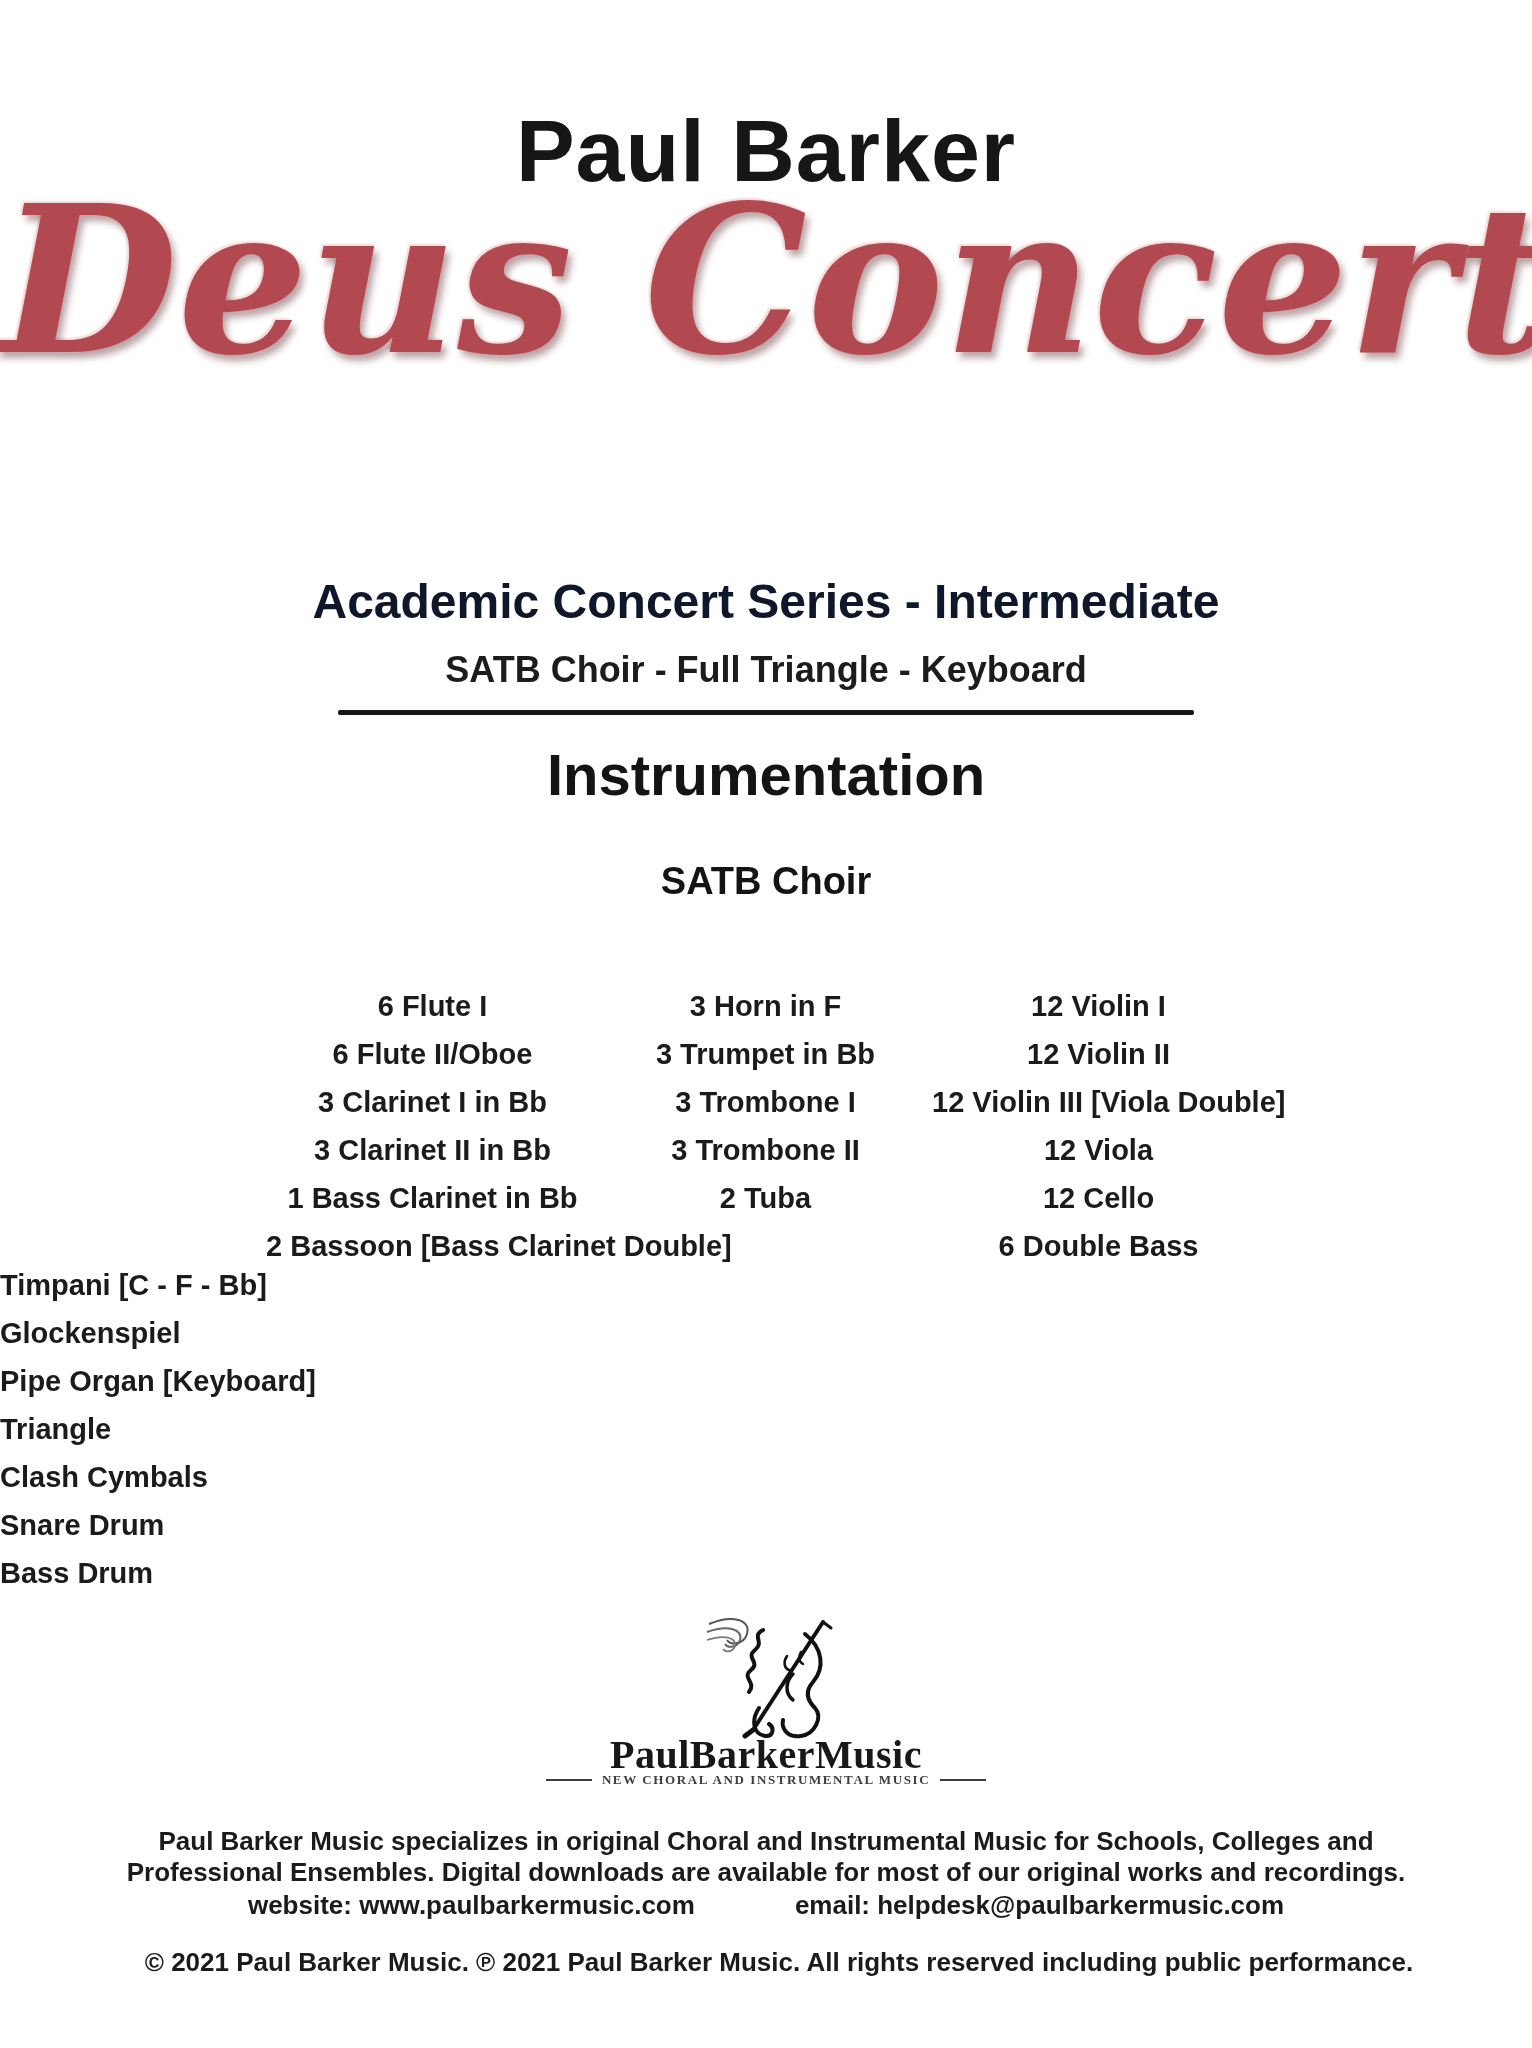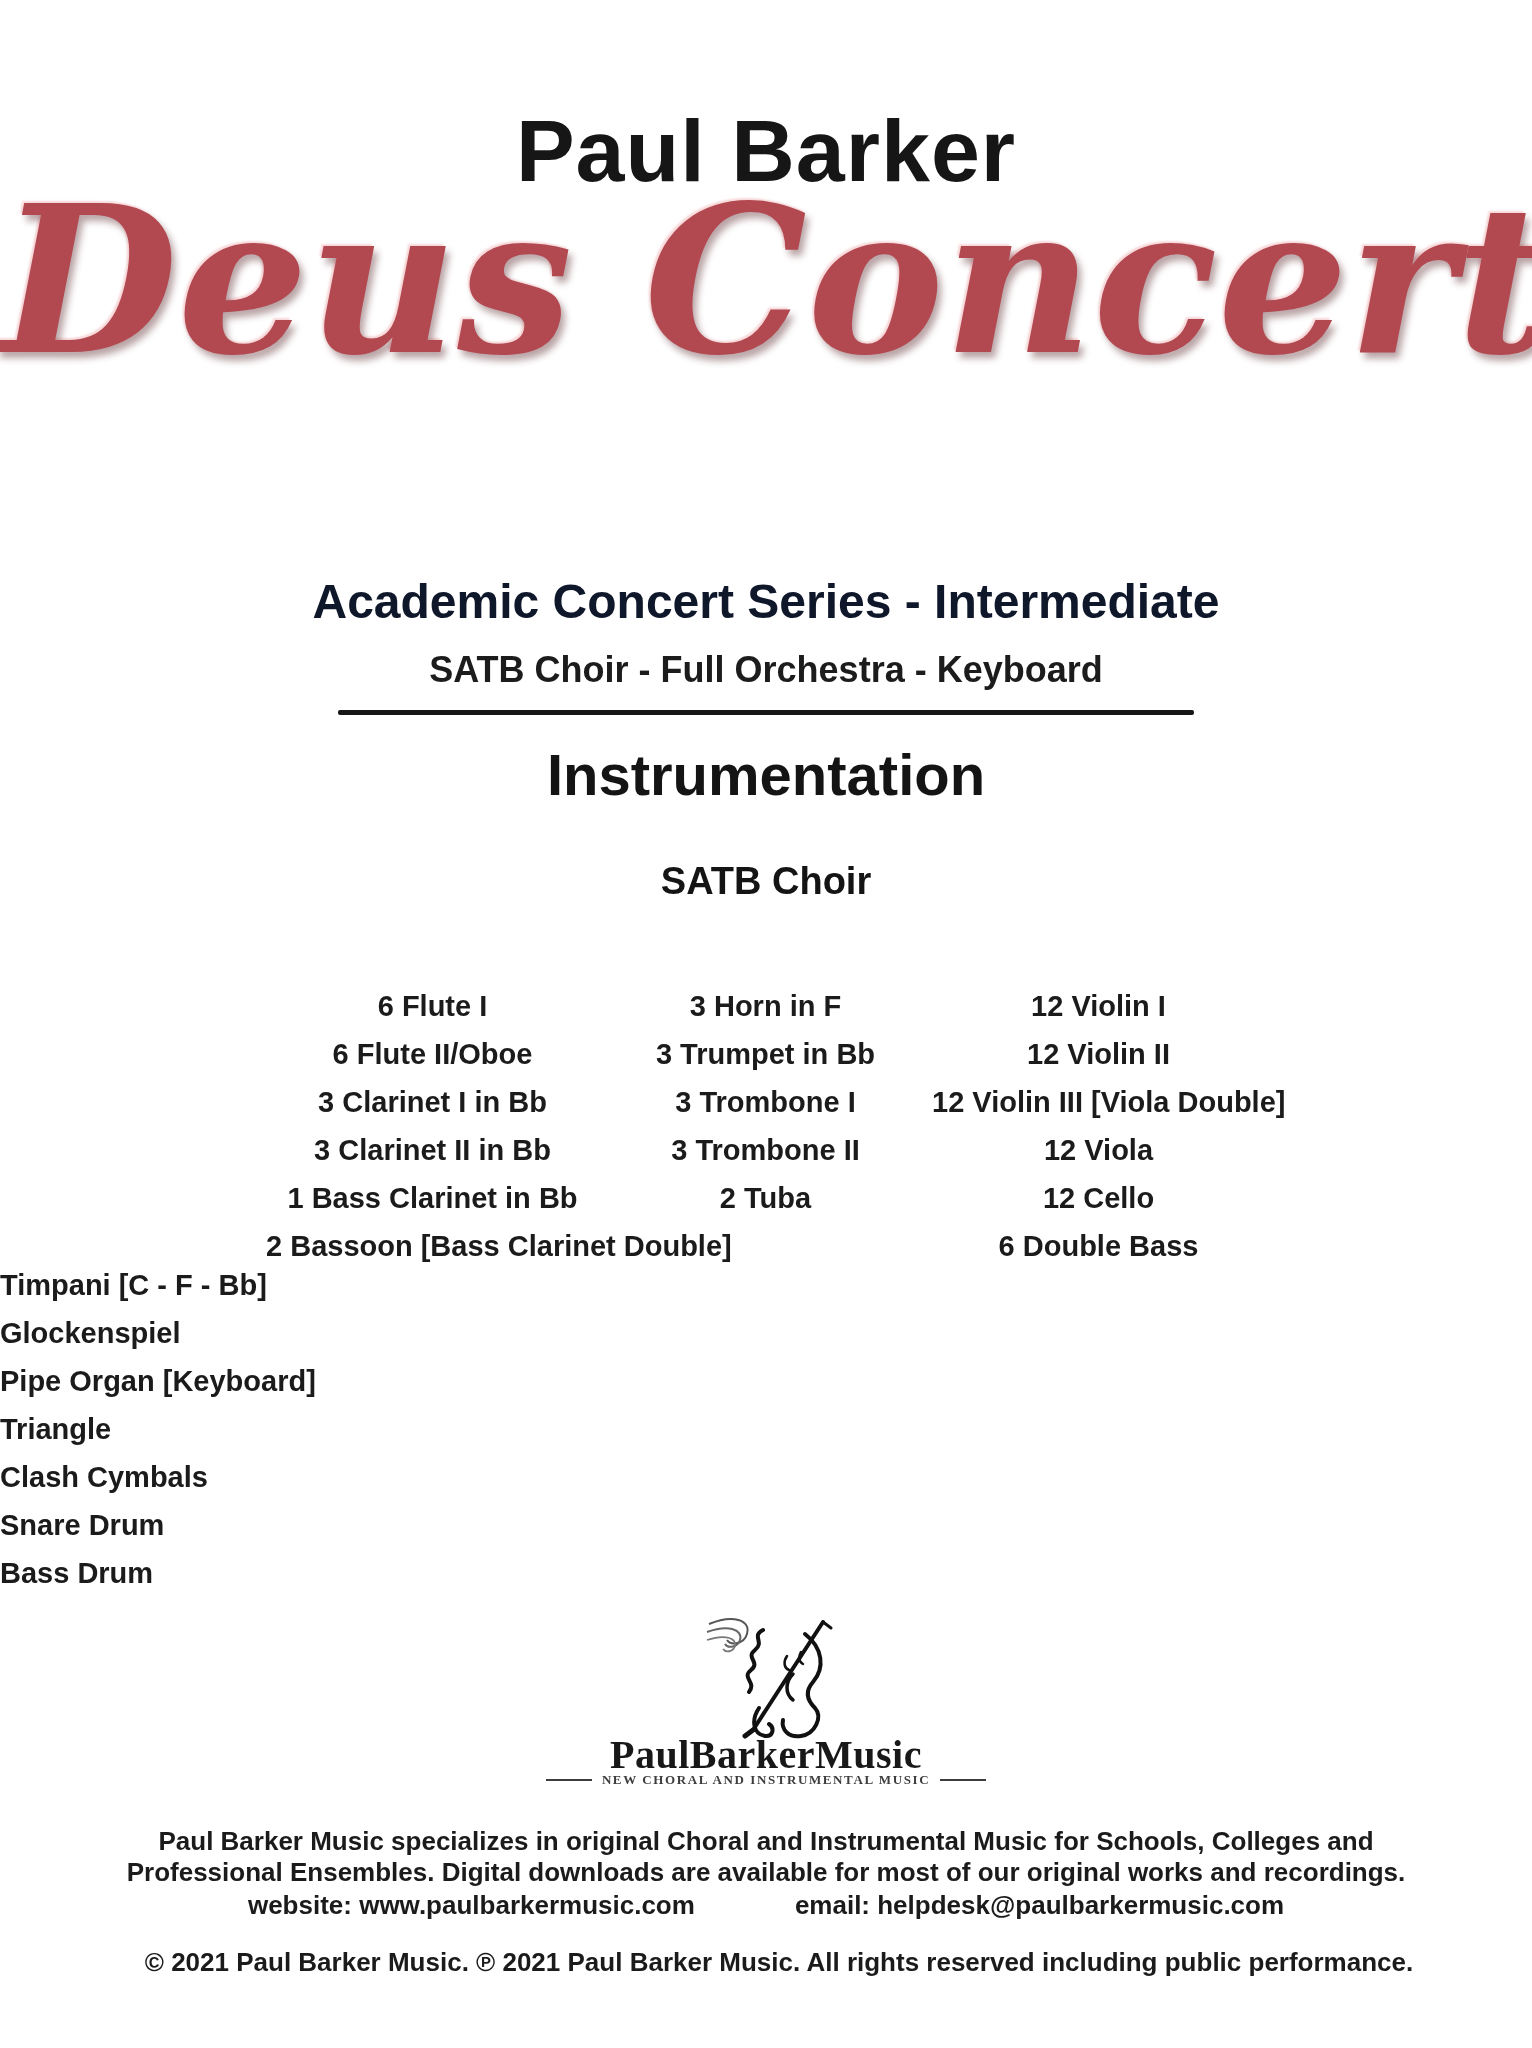--- a/index.html
+++ b/index.html
@@ -101,21 +101,21 @@
 <body>
 
 <div class="page">
 
   <div class="center composer">Paul Barker</div>
 
   <div class="center work-title">Deus Concert</div>
 
   <div class="center series">Academic Concert Series - Intermediate</div>
 
-  <div class="center ensemble">SATB Choir - Full Orchestra - Keyboard</div>
+  <div class="center ensemble">SATB Choir - Full Triangle - Keyboard</div>
 
   <div class="divider"></div>
 
   <div class="center instr-heading">Instrumentation</div>
 
   <div class="center choir-heading">SATB Choir</div>
 
   <div class="columns">
     <div class="col">
       <div class="item">6 Flute I</div>

